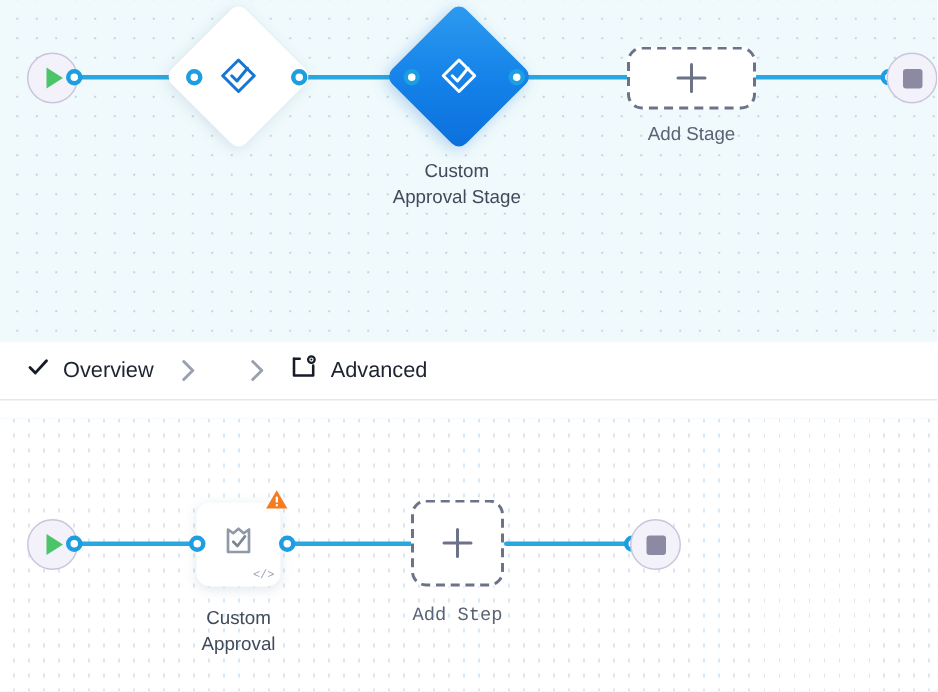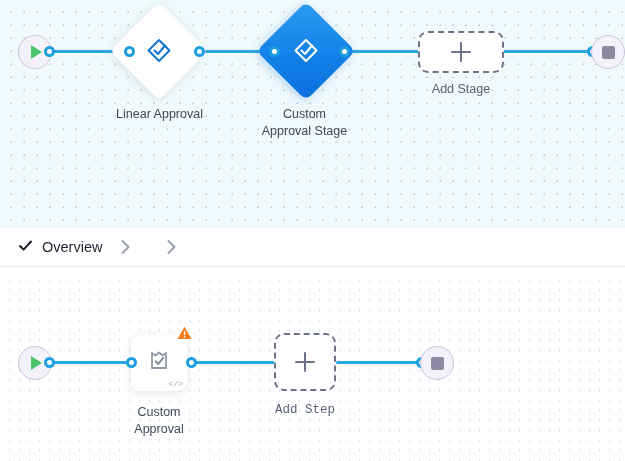--- a/index.html
+++ b/index.html
@@ -262,21 +262,20 @@
         <svg width="30" height="30" viewBox="0 0 30 30">
           <g fill="none" stroke="#1676d4" stroke-width="2" stroke-linecap="round" stroke-linejoin="round">
             <path d="M15 4 L25.5 14.5 L15 25 L4.5 14.5 Z"></path>
             <path d="M10.5 14.5 L14 18 L21 9.5"></path>
           </g>
         </svg>
       </div>
     </div>
     <div class="port" style="left:124px; top:46px;"></div>
     <div class="port" style="left:194px; top:46px;"></div>
-    <div class="node-label" style="left:89px; top:106px; width:141px;">Linear Approval</div>
 
     <div class="diamond solid" style="left:271px; top:16px;">
       <div class="glyph">
         <svg width="30" height="30" viewBox="0 0 30 30">
           <g fill="none" stroke="#ffffff" stroke-width="2" stroke-linecap="round" stroke-linejoin="round">
             <path d="M15 4 L25.5 14.5 L15 25 L4.5 14.5 Z"></path>
             <path d="M10.5 14.5 L14 18 L21 9.5"></path>
           </g>
         </svg>
       </div>
@@ -315,20 +314,31 @@
       </svg>
     </div>
 
 
     <div class="tab-sep">
       <svg width="11" height="16" viewBox="0 0 11 16">
         <path d="M2.5 2 L8.5 8 L2.5 14" fill="none" stroke="#99a1b0" stroke-width="2" stroke-linecap="round" stroke-linejoin="round"></path>
       </svg>
     </div>
 
+    <div class="tab">
+      <span>
+        <svg width="18" height="18" viewBox="0 0 18 18">
+          <path d="M2 3.2 L2 14.3 L14.8 14.3 L14.8 7.6" fill="none" stroke="#161d27" stroke-width="1.7" stroke-linecap="round" stroke-linejoin="round"></path>
+          <path d="M2 3.2 L5.8 3.2" fill="none" stroke="#161d27" stroke-width="1.7" stroke-linecap="round"></path>
+          <circle cx="13.6" cy="3.7" r="2.2" fill="none" stroke="#161d27" stroke-width="1.5"></circle>
+          <circle cx="13.6" cy="3.7" r="0.7" fill="#161d27"></circle>
+        </svg>
+      </span>
+      <span class="tab-text">Advanced</span>
+    </div>
   </div>
 
   <div class="canvas" id="step-canvas">
     <div class="dash-mask"></div>
 
     <div class="edge" style="left:48px; top:82px; width:82px;"></div>
     <div class="edge" style="left:190px; top:82px; width:85px;"></div>
     <div class="edge" style="left:336px; top:82px; width:84px;"></div>
 
     <div class="terminal" style="left:18px; top:67px;">

